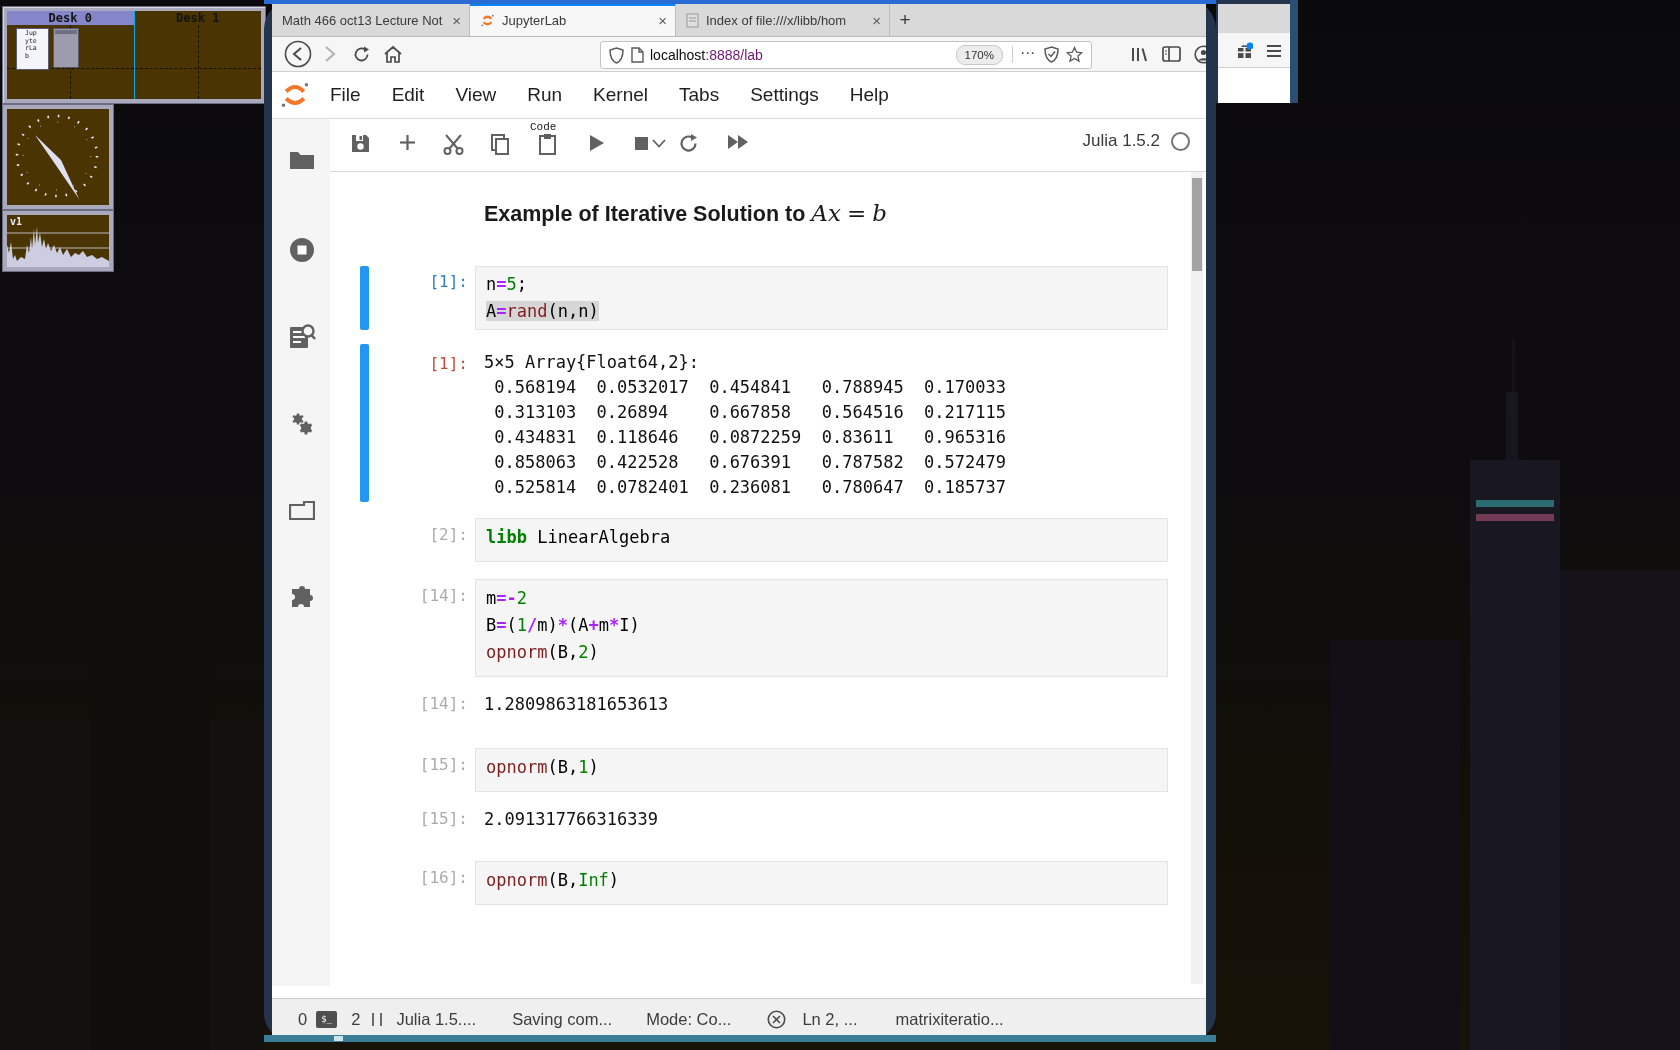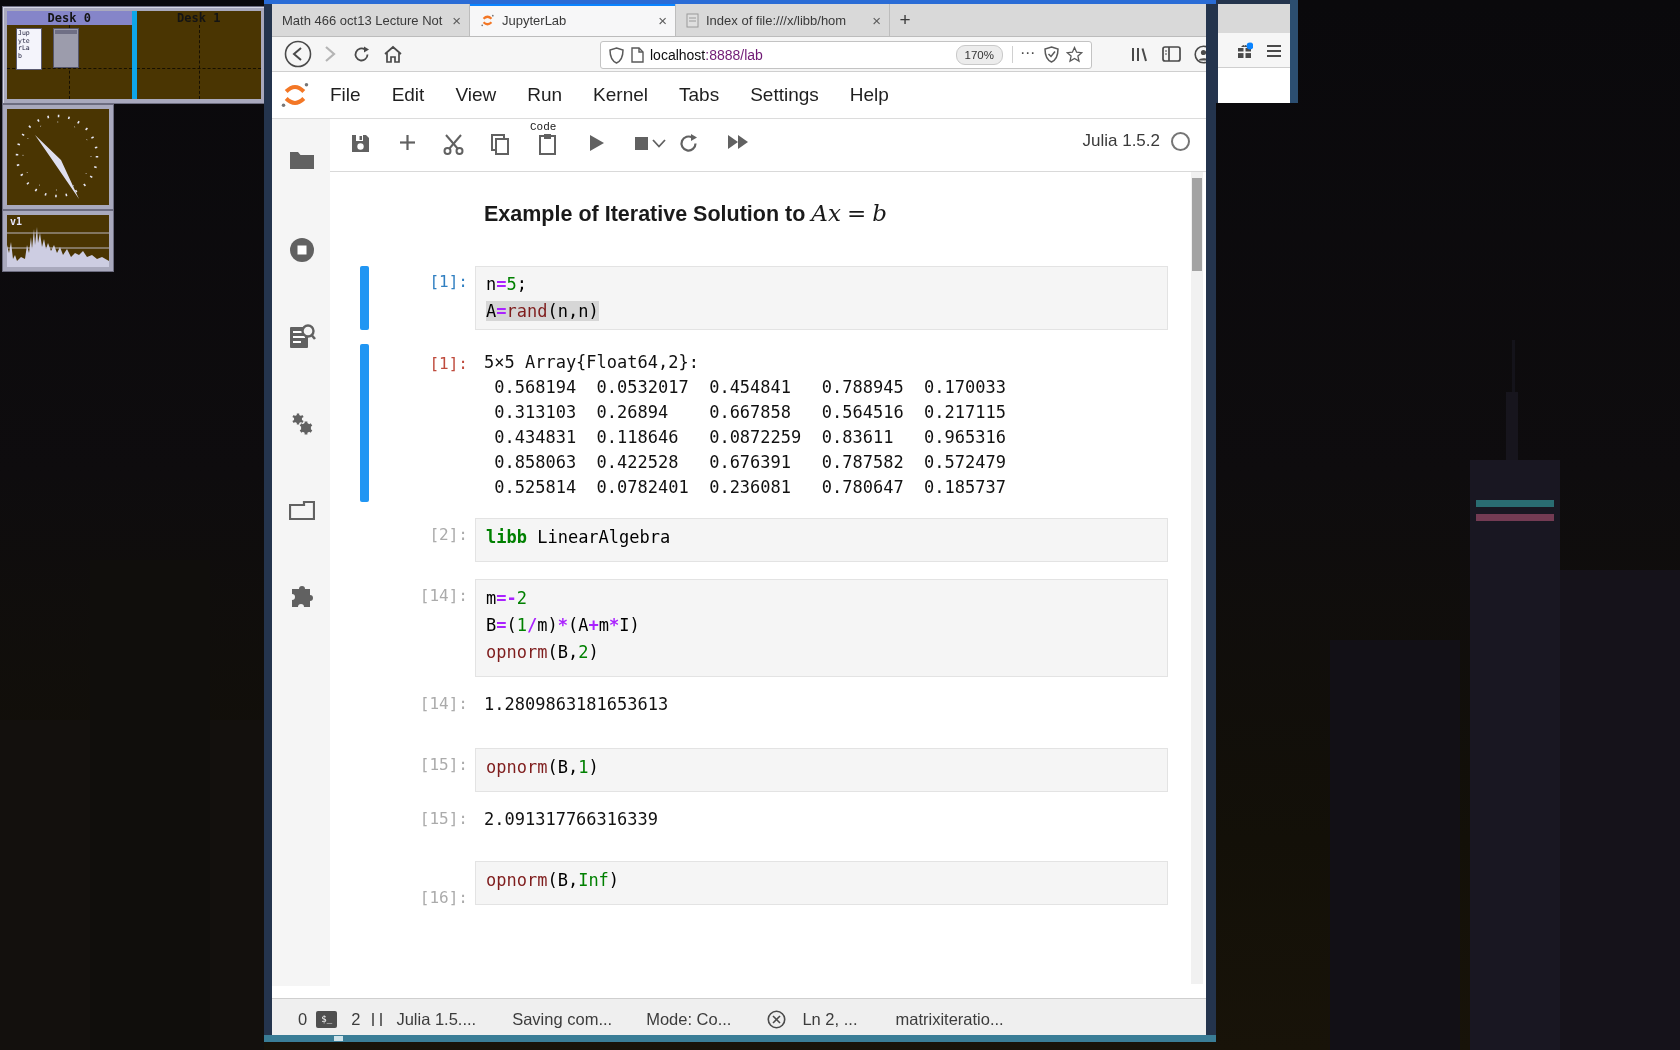--- a/index.html
+++ b/index.html
@@ -11,46 +11,46 @@
   
   #wallpaper{left:0;top:0;width:1680px;height:1050px;
     background:linear-gradient(180deg,#0a090c 0%,#0e0c0e 45%,#131008 80%,#181309 100%);}
   .bldg{position:absolute;}
   .win-rows{background:repeating-linear-gradient(180deg,rgba(255,190,90,.10) 0 2px,transparent 2px 9px);}
 
   
   #pager{left:2px;top:6px;width:262px;height:96px;background:#a9a9bd;border:1px solid #6d6d80;
     box-shadow:inset 1px 1px 0 #d7d7e4;}
   #pager-inner{position:absolute;left:4px;top:4px;right:4px;bottom:4px;background:#4a3502;display:flex;}
-  .desk{position:relative;flex:1;border-right:5px solid #0ea5e9;}
+  .desk{position:relative;flex:1;border-right:1px solid #0ea5e9;}
   .desk-hdr{height:14px;font-family:"DejaVu Sans Mono",monospace;font-size:12px;font-weight:bold;
     color:#141414;text-align:center;line-height:14px;}
   .desk0-hdr{background:#8585c9;}
   .desk1-hdr{background:#4a3502;}
   .dash-v{position:absolute;top:14px;bottom:0;width:0;border-left:1px dashed #171002;}
   .dash-h{position:absolute;left:0;right:0;height:0;border-top:1px dashed #171002;}
   .miniwin-white{position:absolute;left:9px;top:17px;width:23px;height:39px;background:#f4f4fb;
     border:1px solid #5a5a70;font-family:"DejaVu Sans Mono",monospace;font-size:6.5px;line-height:7.5px;
-    color:#23233f;padding:1px 0 0 1px;}
+    color:#23233f;padding:1px 0 0 8px;}
   .miniwin-gray{position:absolute;left:46px;top:17px;width:24px;height:38px;background:#9c9cac;
     border:1px solid #55556a;}
   .miniwin-gray .mtit{height:4px;background:#6f6f85;margin:1px;}
 
   
   #clock{left:2px;top:104px;width:110px;height:104px;background:#a9a9bd;border:1px solid #6d6d80;}
   #clock-face{position:absolute;left:4px;top:4px;right:4px;bottom:4px;background:#4a3502;}
 
   
   #vone{left:2px;top:210px;width:110px;height:60px;background:#a9a9bd;border:1px solid #6d6d80;}
   #vone-face{position:absolute;left:4px;top:4px;right:4px;bottom:4px;background:#4a3502;overflow:hidden;}
   #vone-label{position:absolute;left:3px;top:1px;color:#e8e8ff;font-family:"DejaVu Sans Mono",monospace;
     font-size:10px;font-weight:bold;}
 
   
-  #fx{left:264px;top:0;width:952px;height:1042px;background:#24344d;}
+  #fx{left:264px;top:0;width:952px;height:1042px;background:#24344d;border-radius:29px;}
   #fx-topline{position:absolute;left:0;top:0;width:100%;height:4px;background:#2a6cd6;}
   #fx-content{position:absolute;left:8px;top:4px;width:934px;height:1031px;background:#f6f6f6;overflow:hidden;}
   #fx-bottom{position:absolute;left:0;bottom:0;width:100%;height:7px;background:#3a7d96;}
   #fx-bottom .notch{position:absolute;left:70px;top:1px;width:9px;height:5px;background:#cfe3ea;}
 
   
   #tabbar{position:absolute;left:0;top:0;width:934px;height:32px;background:#d9d9d9;display:flex;
     border-bottom:1px solid #bcbcbc;}
   .tab{position:relative;display:flex;align-items:center;height:32px;padding:0 8px 0 10px;
     font-size:13px;color:#3a3a3a;border-right:1px solid #bdbdbd;box-sizing:border-box;}
@@ -470,21 +470,21 @@
               <div class="codeline" style="top: 584px;"><span>m</span><span class="tk-op">=</span><span class="tk-op">-</span><span class="tk-num">2</span></div>
               <div class="codeline" style="top: 611px;"><span>B</span><span class="tk-op">=</span><span>(</span><span class="tk-num">1</span><span class="tk-op">/</span><span>m</span><span>)</span><span class="tk-op">*</span><span>(</span><span>A</span><span class="tk-op">+</span><span>m</span><span class="tk-op">*</span><span>I</span><span>)</span></div>
               <div class="codeline" style="top: 638px;"><span class="tk-fn">opnorm</span><span>(B,</span><span class="tk-num">2</span><span>)</span></div>
               <div class="cp cp-gray" style="top: 690px;">[14]:</div>
               <pre class="outpre" style="left: 476px; top: 688px;">1.2809863181653613</pre>
               <div class="cp cp-gray" style="top: 751px;">[15]:</div>
               <div class="cellrect" style="left: 467px; top: 744px; width: 693px; height: 44px;"></div>
               <div class="codeline" style="top: 753px;"><span class="tk-fn">opnorm</span><span>(B,</span><span class="tk-num">1</span><span>)</span></div>
               <div class="cp cp-gray" style="top: 805px;">[15]:</div>
               <pre class="outpre" style="left: 476px; top: 803px;">2.091317766316339</pre>
-              <div class="cp cp-gray" style="top: 884px;">[16]:</div>
+              <div class="cp cp-gray" style="top: 864px;">[16]:</div>
               <div class="cellrect" style="left: 467px; top: 857px; width: 693px; height: 44px;"></div>
               <div class="codeline" style="top: 866px;"><span class="tk-fn">opnorm</span><span>(B,</span><span class="tk-num">Inf</span><span>)</span></div>
             </div>
 
         <div id="vscroll">
           <div id="vscroll-thumb"></div>
         </div>
         <div id="hscroll"></div>
       </div>
 

